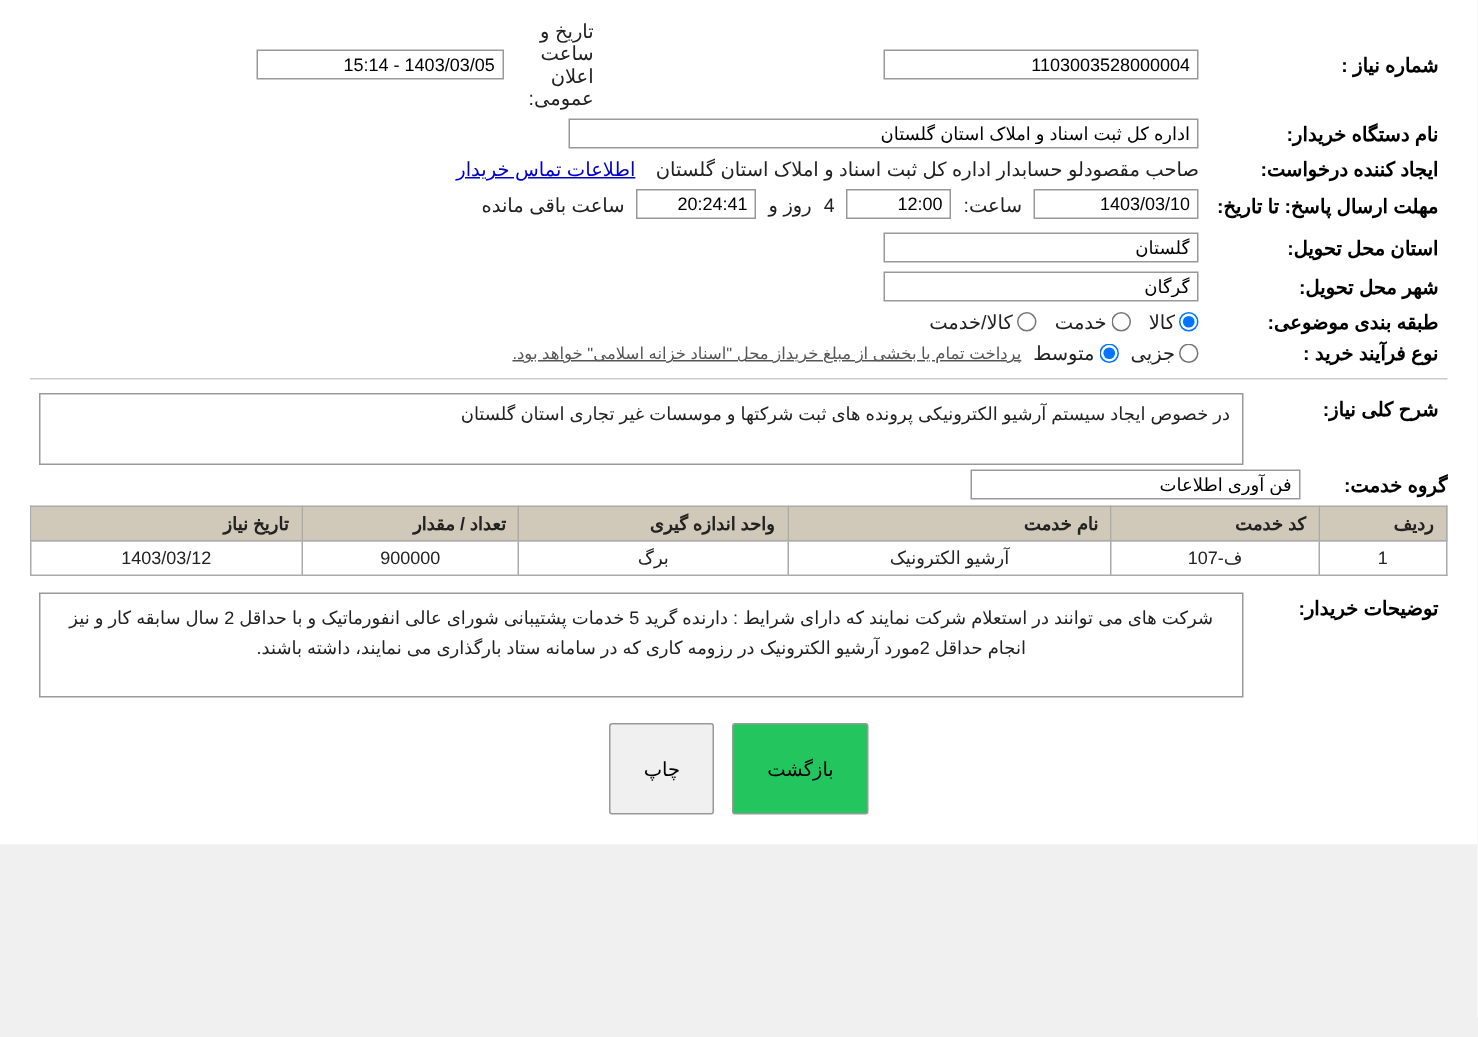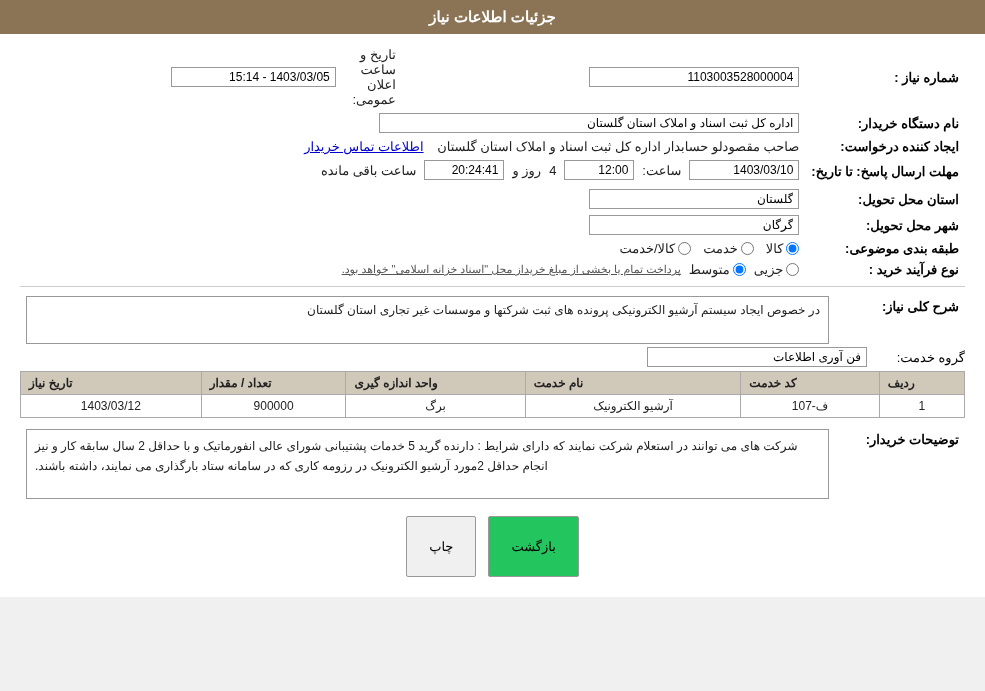--- a/index.html
+++ b/index.html
@@ -102,41 +102,41 @@
     }
     .services-table {
       width: 100%;
       border-collapse: collapse;
       margin-top: 4px;
     }
     .services-table th {
       background: #d0c8b8;
       border: 1px solid #aaa;
       padding: 4px 8px;
-      text-align: left;
+      text-align: right;
       font-weight: bold;
       font-size: 12px;
     }
     .services-table td {
       border: 1px solid #aaa;
       padding: 4px 20px;
       text-align: center;
       font-size: 12px;
     }
     .services-table td:first-child {
       text-align: center;
     }
     .buyer-notes {
       border: 1px solid #999;
       padding: 6px 8px;
       min-height: 70px;
       font-size: 12px;
       background: #fff;
       direction: rtl;
-      text-align: left;
+      text-align: center;
       line-height: 1.7;
     }
     .buttons-row {
       display: flex;
       justify-content: center;
       gap: 12px;
       margin-top: 14px;
     }
     .btn {
       padding: 22px 22px;
@@ -163,23 +163,20 @@
       align-items: center;
       gap: 8px;
       margin-bottom: 4px;
     }
   </style>
 </head>
 <body>
 
 <div class="page-wrapper">
 
-  <div class="header-bar">
-    <span>جزئیات اطلاعات نیاز</span>
-  </div>
 
   <div class="content">
 
     <table class="info-table">
       <tbody>
           <tr>
         <td class="label-cell">شماره نیاز :</td>
         <td class="value-cell">
           <input class="input-field input-medium" type="text" style="width: 210px;" value="1103003528000004">
         </td>
@@ -277,21 +274,21 @@
           <div class="description-box">
             <span>در خصوص ایجاد سیستم آرشیو الکترونیکی پرونده های ثبت شرکتها و موسسات غیر تجاری  استان گلستان</span>
           </div>
         </td>
       </tr>
     </tbody>
       </table>
 
 
     <div class="group-service-row">
-      <span class="label-cell" style="display:inline-block; width:90px; font-weight:normal;">گروه خدمت:</span>
+      <span class="label-cell" style="display:inline-block; width:90px; font-weight:bold;">گروه خدمت:</span>
       <input class="input-field" type="text" style="width: 220px;" value="فن آوری اطلاعات">
     </div>
 
     <table class="services-table">
       <thead>
         <tr>
           <th>ردیف</th>
           <th>کد خدمت</th>
           <th>نام خدمت</th>
           <th>واحد اندازه گیری</th>

